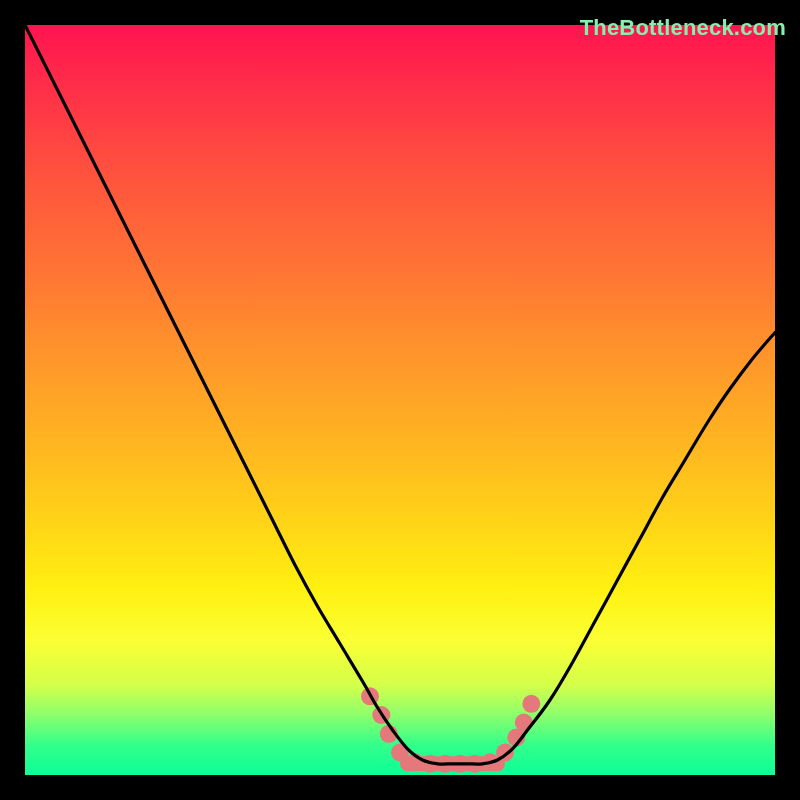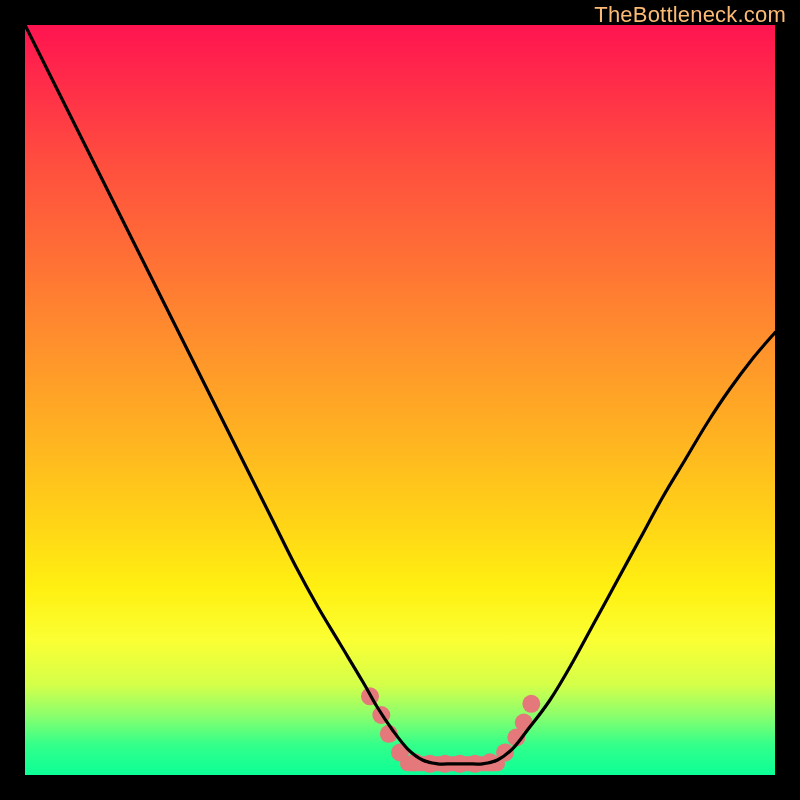--- a/index.html
+++ b/index.html
@@ -43,25 +43,25 @@
   svg.overlay {
     position: absolute;
     left: 25px;
     top: 25px;
     width: 750px;
     height: 750px;
     overflow: visible;
   }
   .watermark {
     position: absolute;
-    top: 2px;
+    top: 15px;
     right: 14px;
-    color: #fdba74;
+    color: #86efac;
     font-size: 22px;
-    font-weight: 400;
+    font-weight: 700;
     letter-spacing: 0.2px;
     user-select: none;
   }
 </style>
 </head>
 <body>
 
 <div class="frame">
   <div class="plot-area"></div>
 

